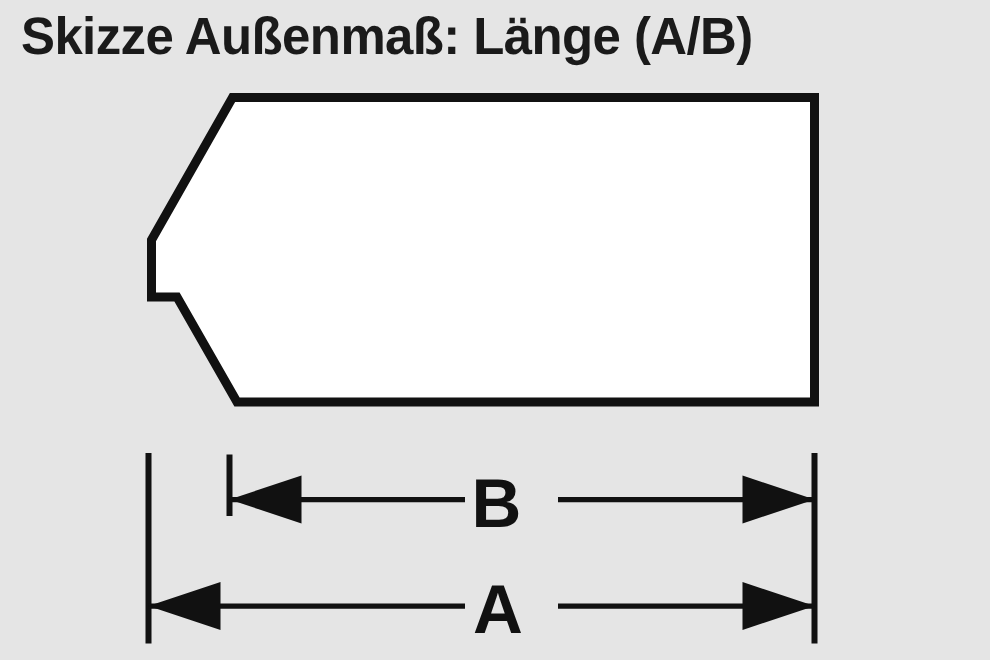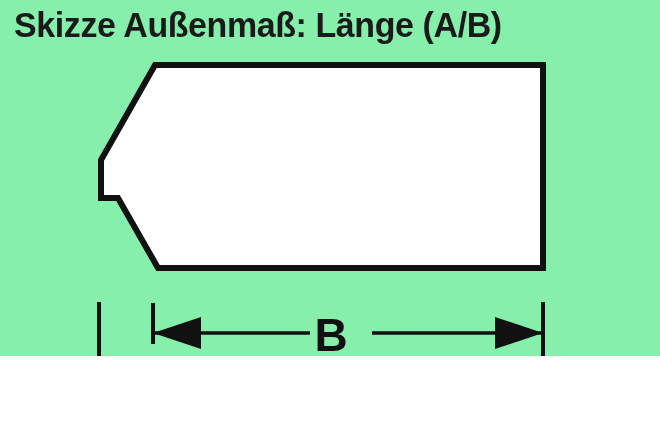--- a/index.html
+++ b/index.html
@@ -3,22 +3,22 @@
 <meta charset="utf-8">
 <style>
   html, body {
     margin: 0;
     padding: 0;
     background: #ffffff;
   }
   #page {
     position: relative;
     width: 660px;
-    height: 356px;
-    background: #86efac;
+    height: 440px;
+    background: #e5e5e5;
     overflow: hidden;
     font-family: "Liberation Sans", sans-serif;
   }
   #title {
     position: absolute;
     left: 14px;
     top: 4px;
     width: 640px;
     font-family: "Liberation Sans", sans-serif;
     font-weight: bold;

